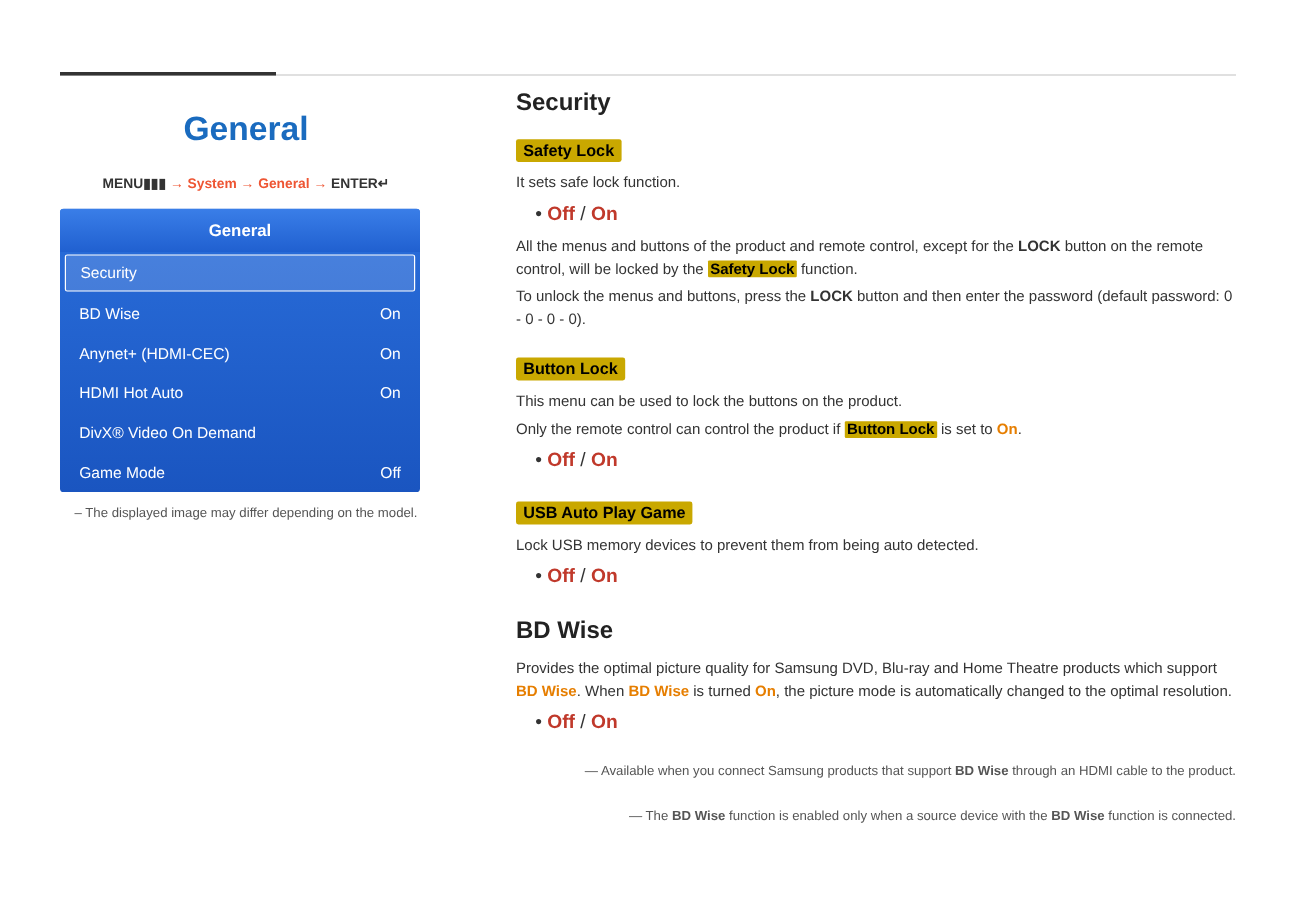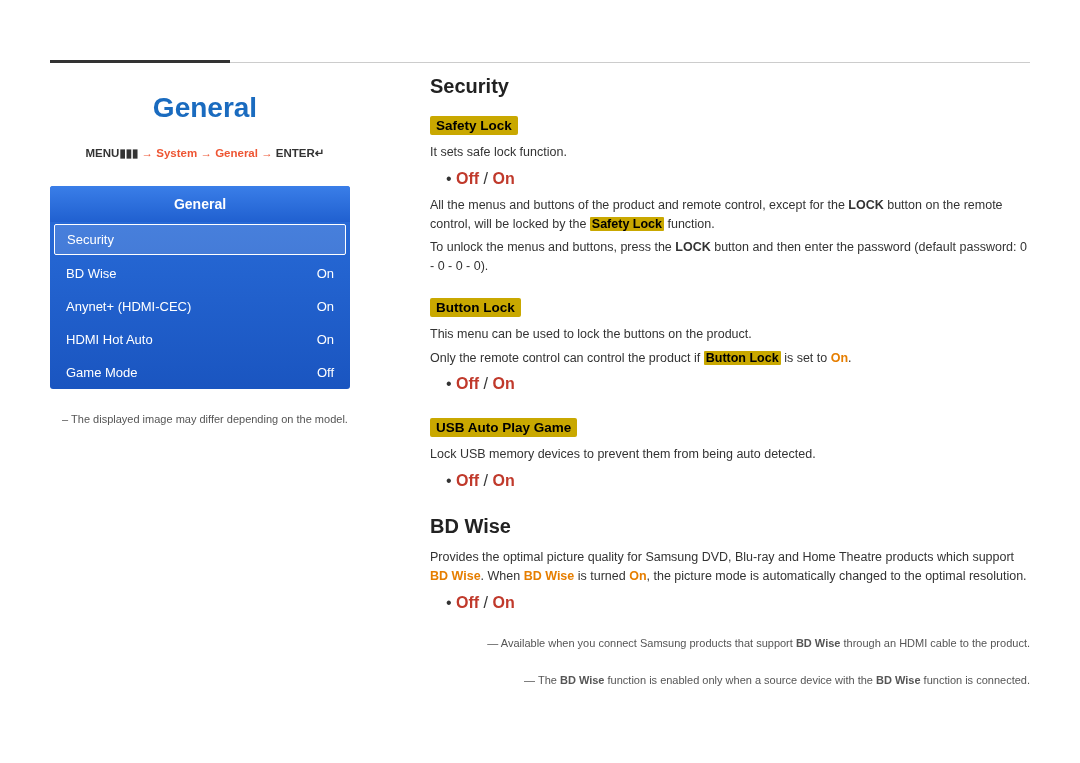--- a/index.html
+++ b/index.html
@@ -33,21 +33,21 @@
     .page-title {
       font-size: 28px;
       font-weight: bold;
       color: #1a6bbf;
       margin-bottom: 22px;
     }
 
     .menu-path {
       font-size: 11.5px;
       color: #333;
-      margin-bottom: 26px;
+      margin-bottom: 14px;
       font-weight: bold;
     }
     .menu-path .arrow {
       color: #e53;
       font-weight: bold;
     }
     .menu-path .current {
       color: #e53;
     }
 
@@ -81,21 +81,21 @@
       border-radius: 2px;
       margin: 2px 4px;
       padding: 7px 12px;
     }
     .menu-item .value {
       color: #fff;
       font-size: 13px;
     }
 
     .note {
-      margin-top: 24px;
+      margin-top: 12px;
       font-size: 11px;
       color: #555;
     }
     .note::before {
       content: '–  ';
     }
 
     
     .right-panel {
       position: absolute;
@@ -200,20 +200,23 @@
     </div>
     <div class="menu-item">
       <span>Anynet+ (HDMI-CEC)</span>
       <span class="value">On</span>
     </div>
     <div class="menu-item">
       <span>HDMI Hot Auto</span>
       <span class="value">On</span>
     </div>
     <div class="menu-item">
+      <span>DivX® Video On Demand</span>
+    </div>
+    <div class="menu-item">
       <span>Game Mode</span>
       <span class="value">Off</span>
     </div>
   </div>
 
   <div class="note">The displayed image may differ depending on the model.</div>
 </div>
 
 <div class="right-panel">
   <div class="section-title">Security</div>

